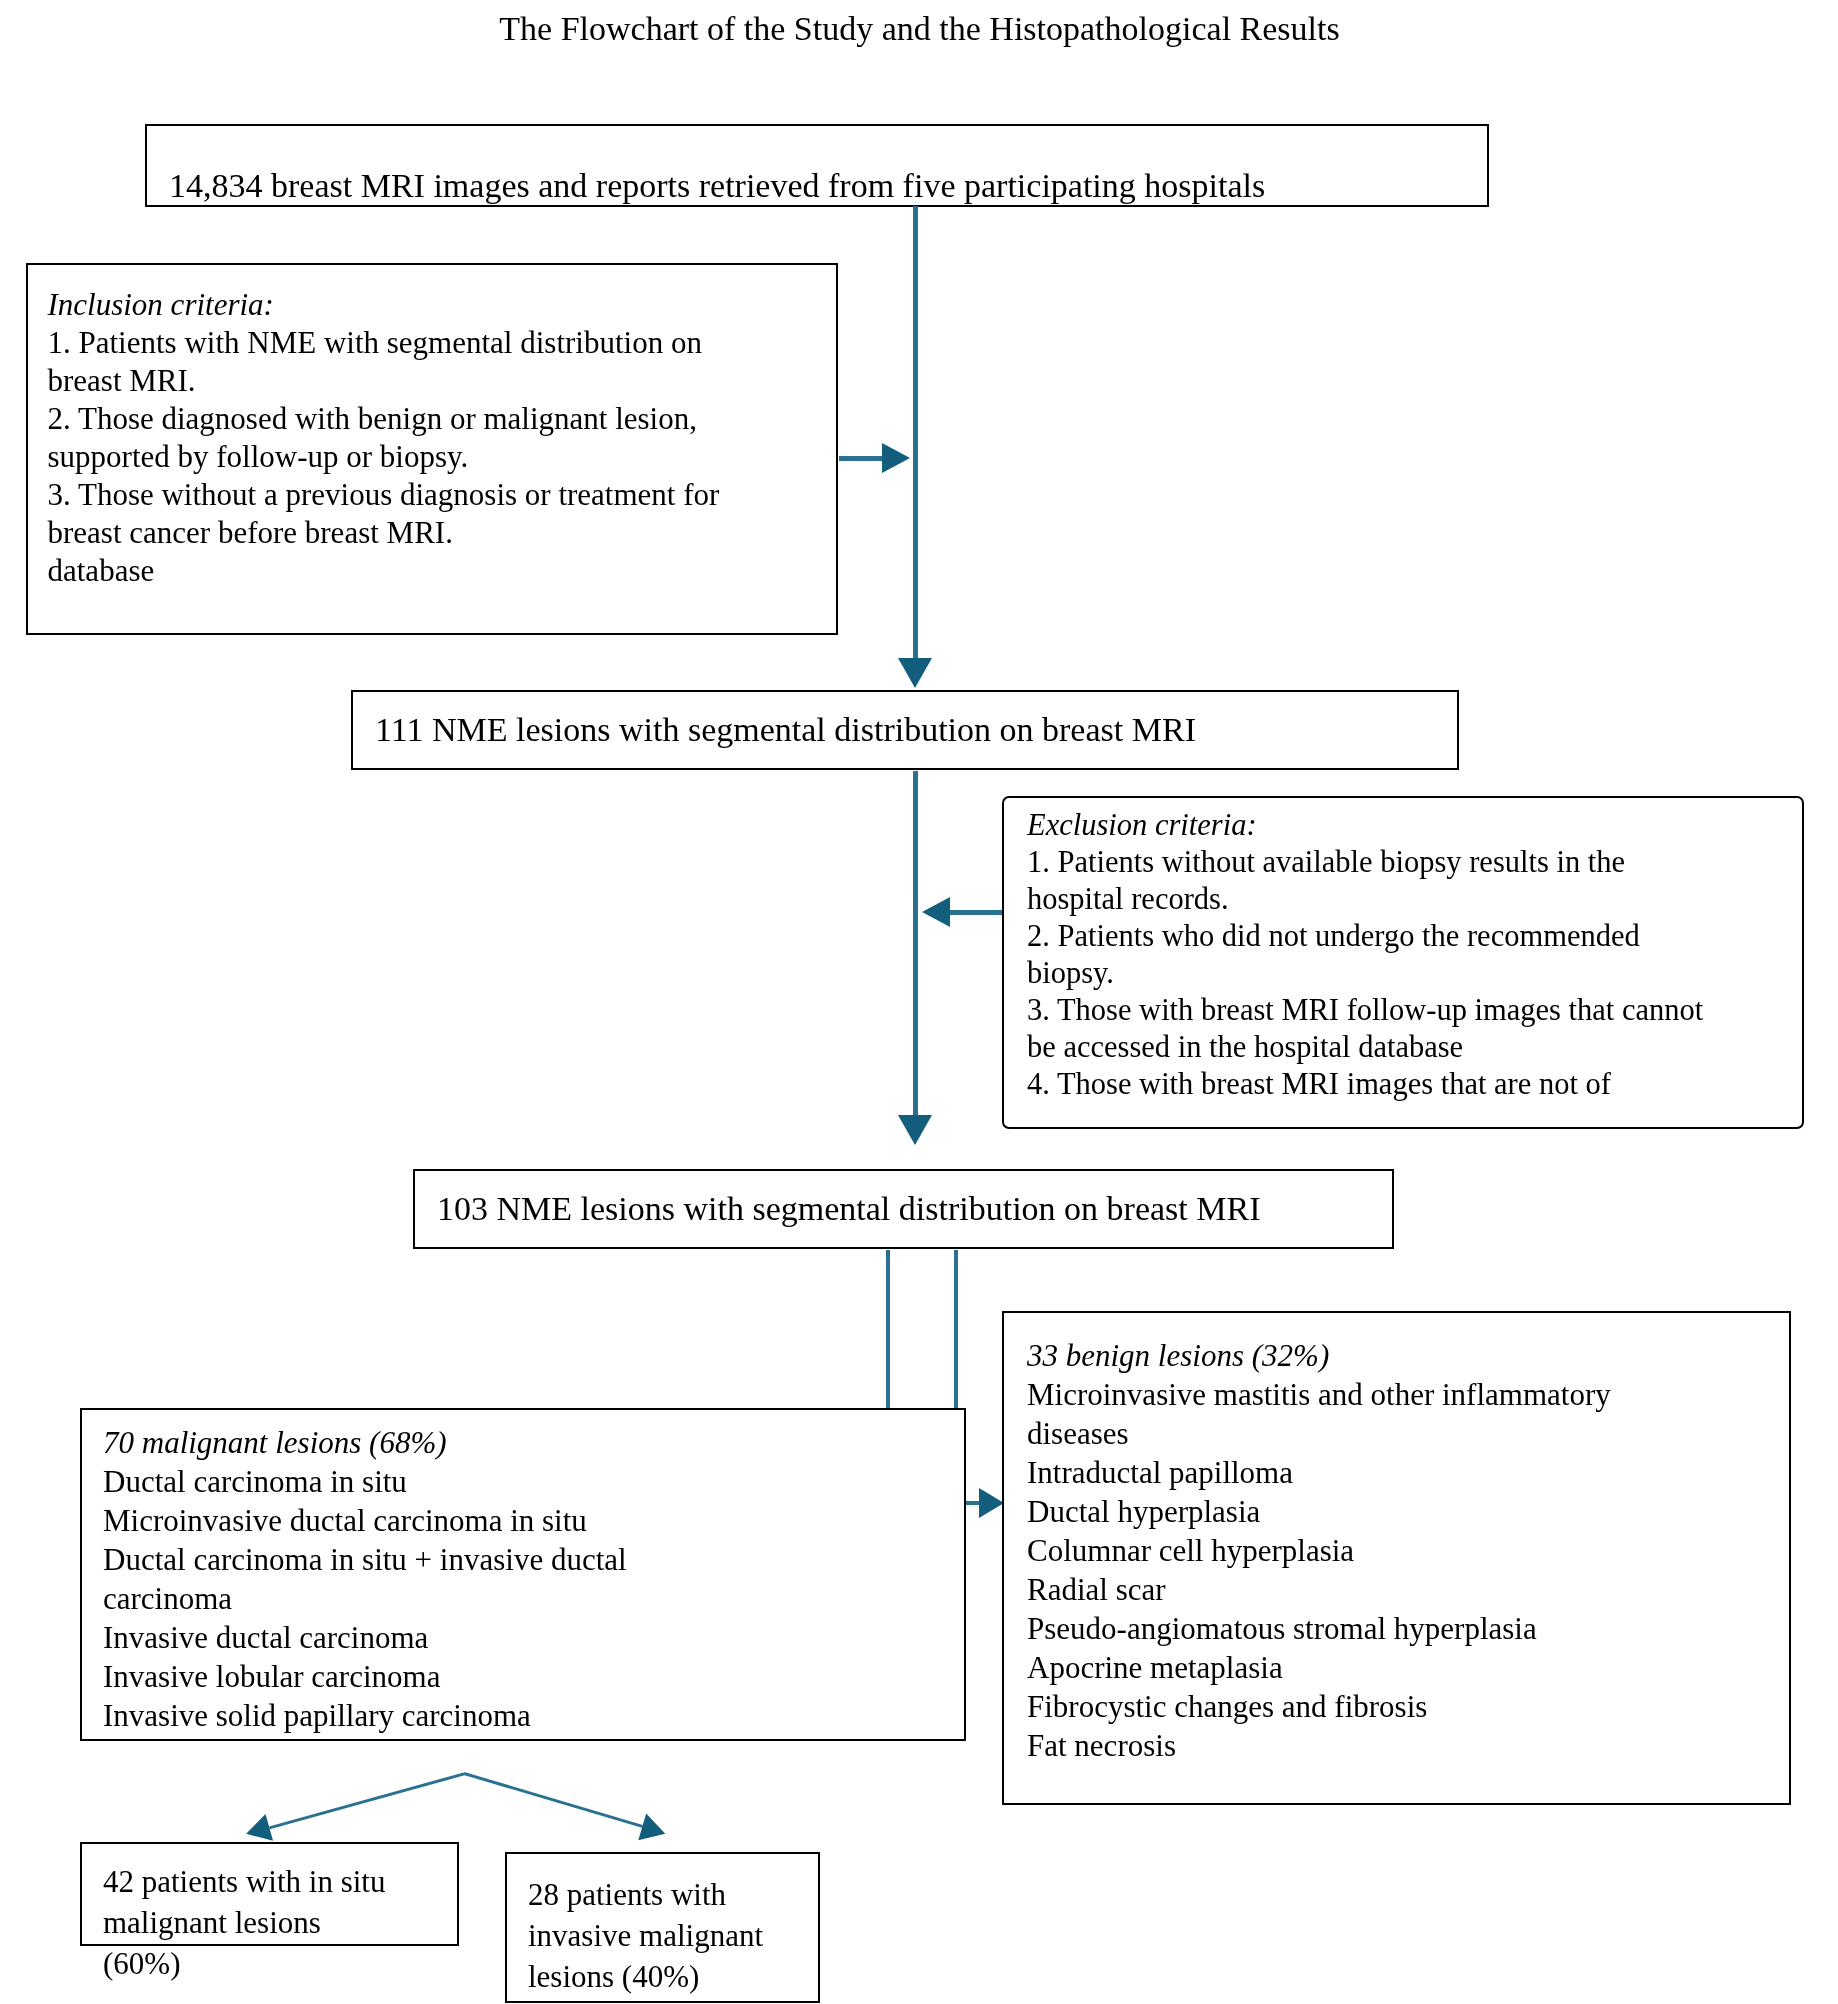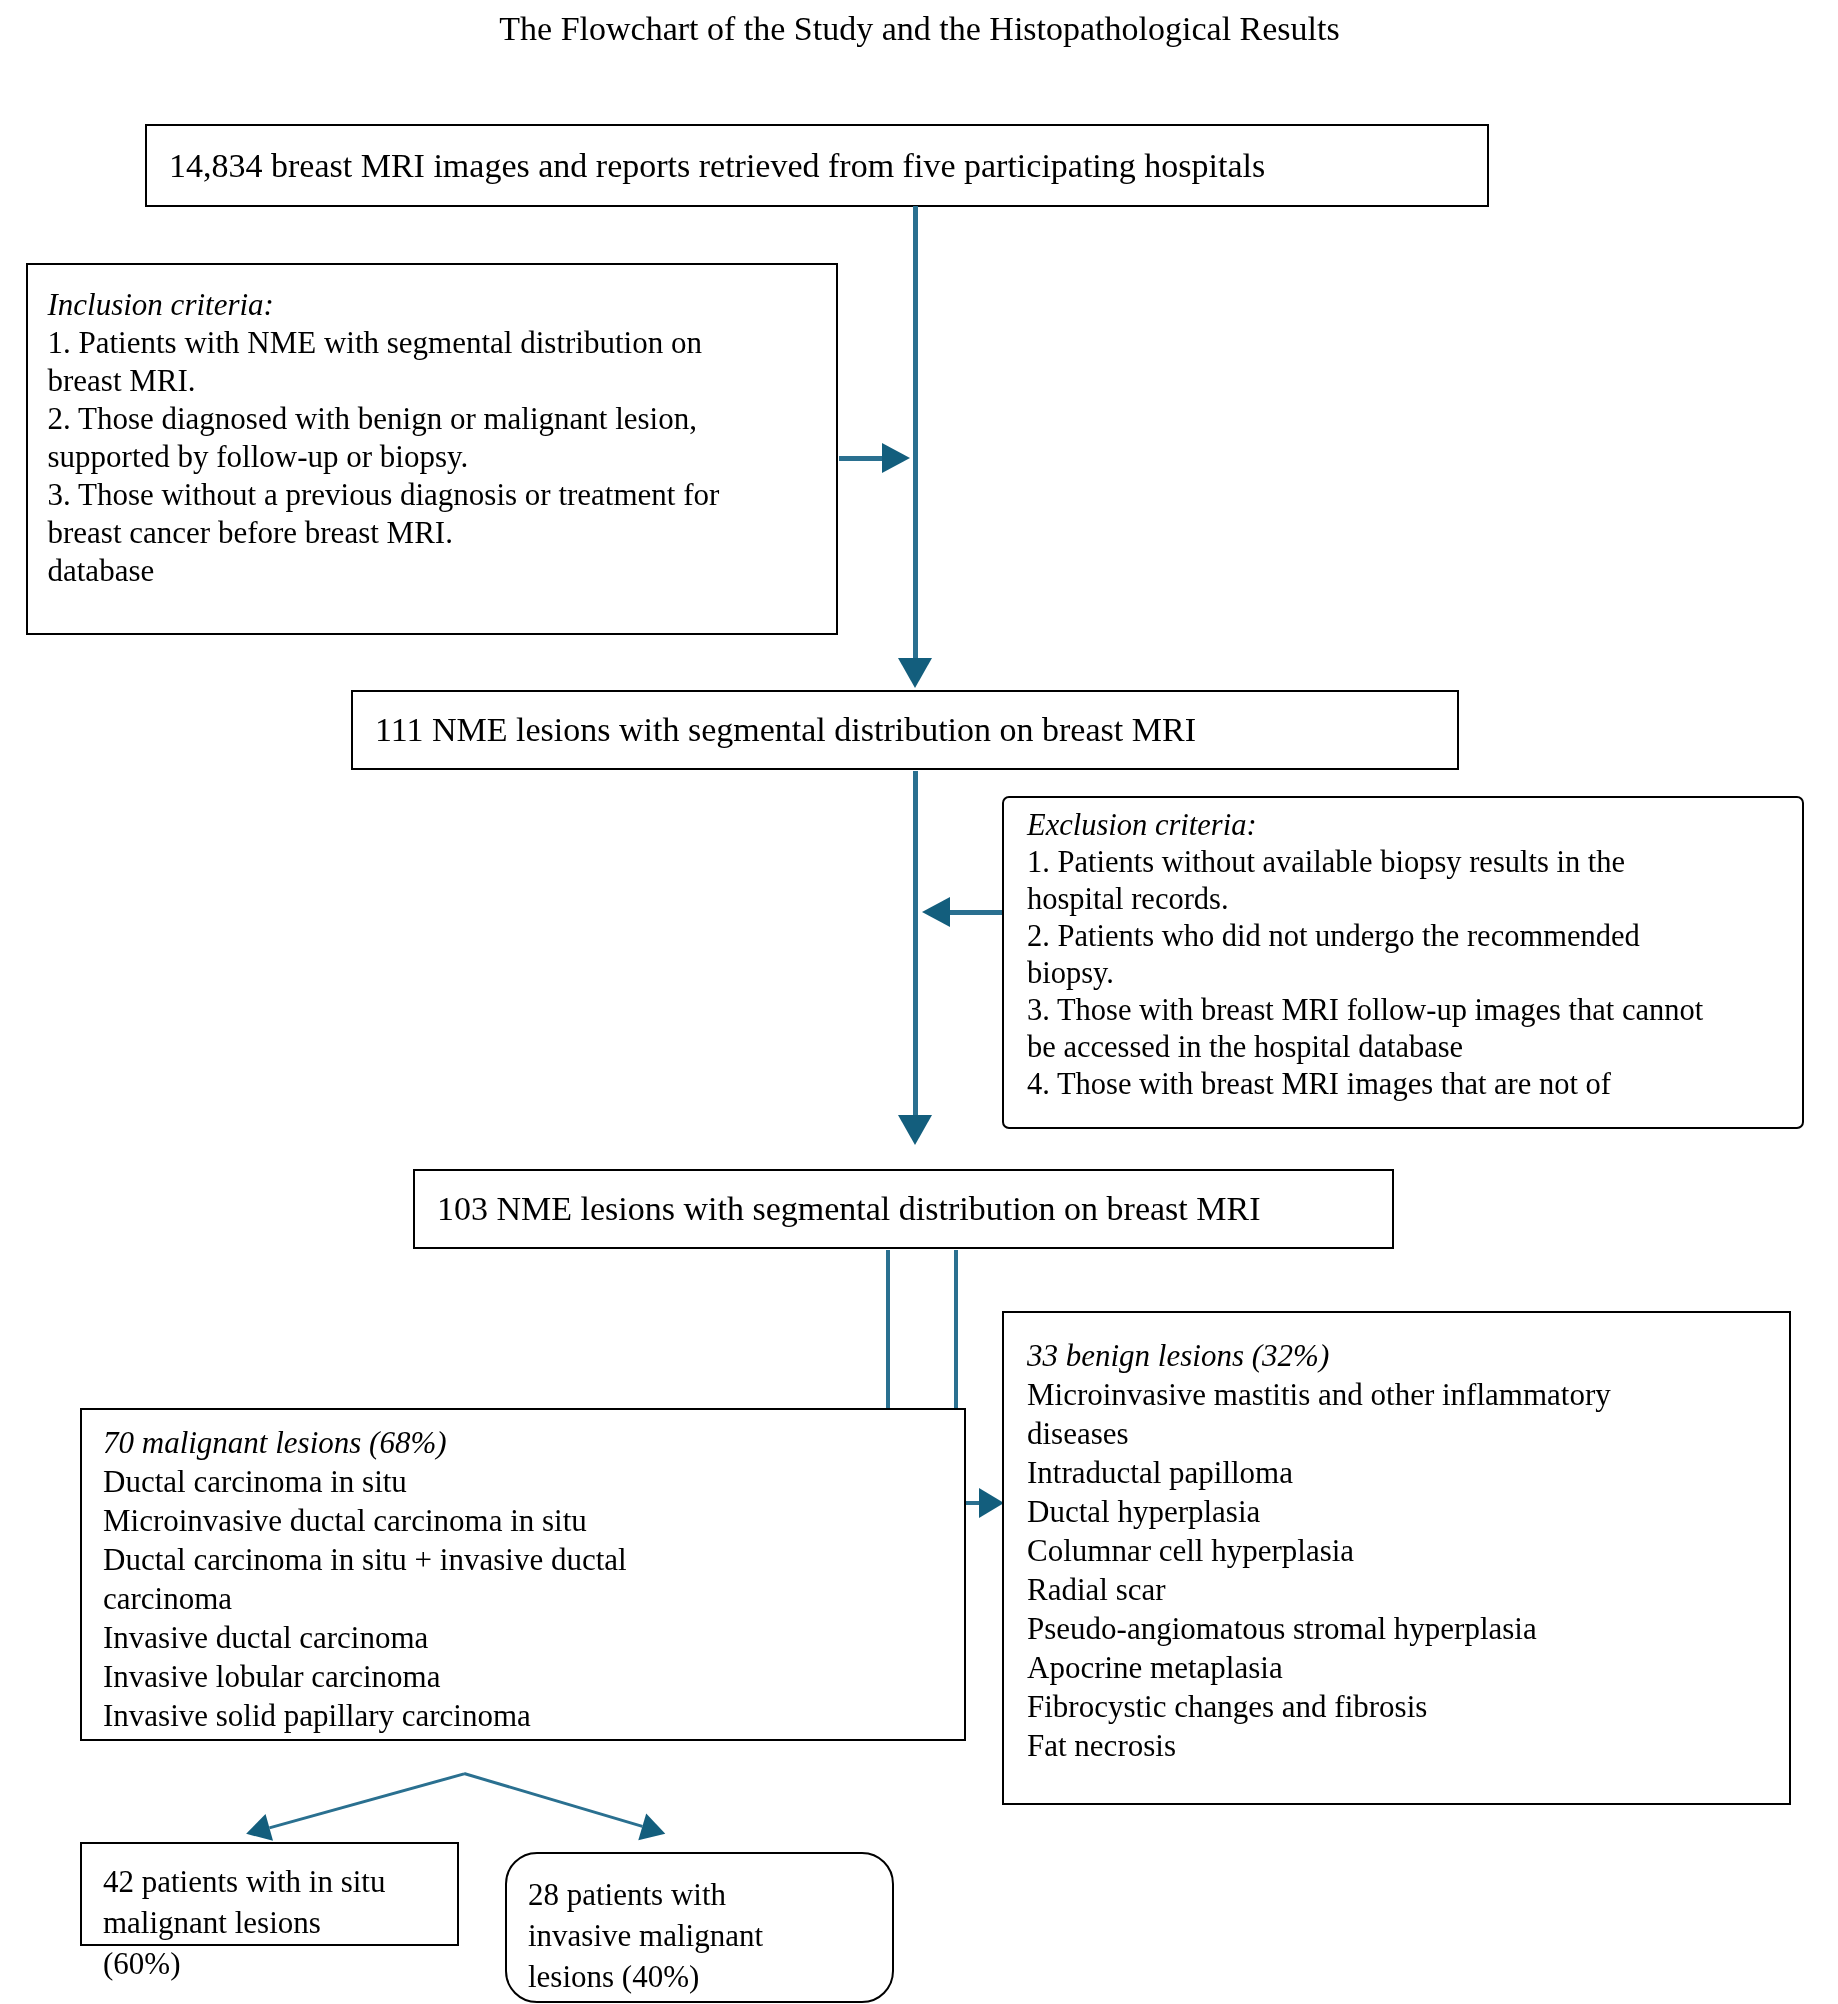--- a/index.html
+++ b/index.html
@@ -32,21 +32,21 @@
     position:absolute;right:-24px;top:50%;transform:translateY(-50%);
     width:0;height:0;border-top:14px solid transparent;border-bottom:14px solid transparent;
     border-left:24px solid #135e7d;
   }
 </style>
 </head>
 <body>
 
 <div class="title">The Flowchart of the Study and the Histopathological Results</div>
 
-<div class="box single" style="left:145px;top:124px;width:1344px;height:83px;">
+<div class="box single" style="left:145px;top:124px;width:1344px;height:83px;align-items:flex-end;">
   <span class="pad">14,834 breast MRI images and reports retrieved from five participating hospitals</span>
 </div>
 
 <div class="shaft" style="left:913px;top:206px;width:4.6px;height:452px;"></div>
 <div class="head down" style="left:898px;top:658px;"></div>
 
 <div class="box side" style="left:26px;top:263px;width:812px;height:372px;padding:21px 0 0 19.5px;font-size:31px;line-height:38px;">
   <div class="ln it">Inclusion criteria:</div>
   <div class="ln">1. Patients with NME with segmental distribution on</div>
   <div class="ln">breast MRI.</div>
@@ -123,18 +123,18 @@
 <div class="diag" style="left:464px;top:1772px;width:186px;transform:rotate(16.5deg);">
   <div class="dhead"></div>
 </div>
 
 <div class="box side" style="left:80px;top:1842px;width:379px;height:104px;padding:17px 0 0 21px;font-size:31px;line-height:41px;">
   <div class="ln">42 patients with in situ</div>
   <div class="ln">malignant lesions</div>
   <div class="ln">(60%)</div>
 </div>
 
-<div class="box side" style="left:505px;top:1852px;width:389px;height:151px;padding:19.5px 0 0 21px;font-size:31px;line-height:41px;border-radius:32px;">
+<div class="box side" style="left:505px;top:1852px;width:315px;height:151px;padding:19.5px 0 0 21px;font-size:31px;line-height:41px;">
   <div class="ln">28 patients with</div>
   <div class="ln">invasive malignant</div>
   <div class="ln">lesions (40%)</div>
 </div>
 
 
 </body></html>

